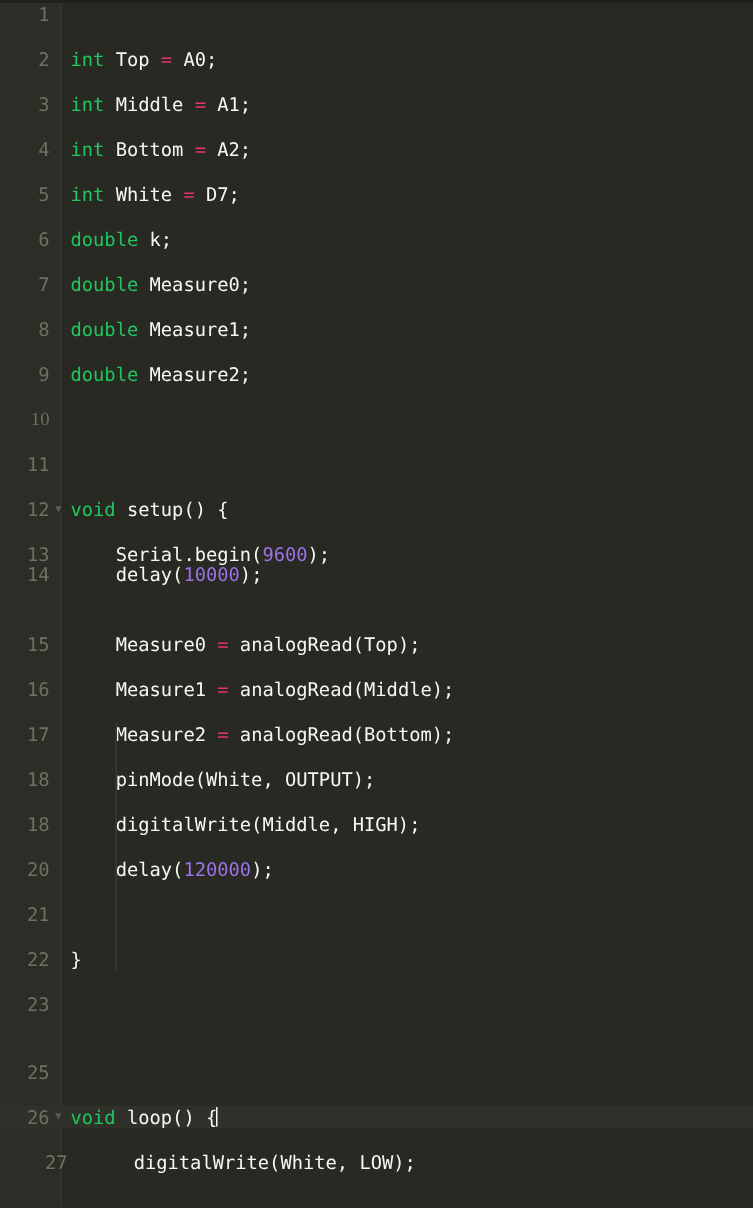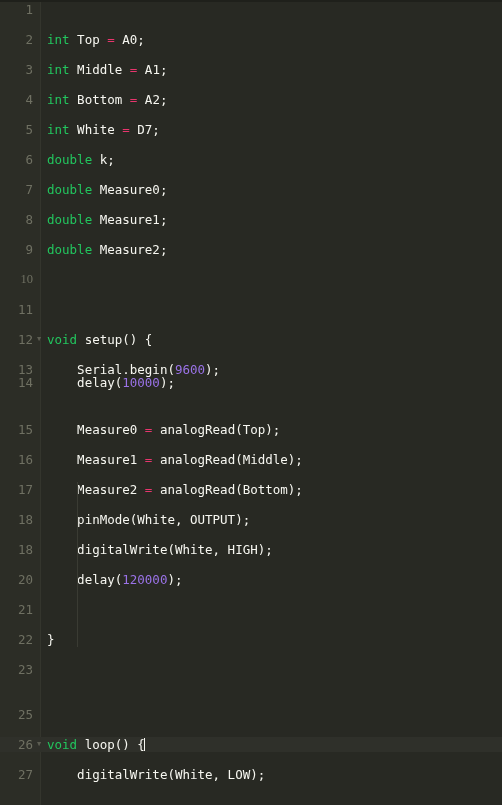--- a/index.html
+++ b/index.html
@@ -116,23 +116,23 @@
       <div class="line" style="top: 120px;"><span class="ln">9</span><span class="txt"><span class="kw">double</span><span class="pl"> Measure2;</span></span></div>
       <div class="line" style="top: 135px; font-family: Liberation Serif, serif;"><span class="ln">10</span><span class="txt"></span></div>
       <div class="line" style="top: 150px;"><span class="ln">11</span><span class="txt"></span></div>
       <div class="line" style="top: 165px;"><span class="ln">12</span><span class="fold">▼</span><span class="txt"><span class="kw">void</span><span class="pl"> setup() {</span></span></div>
       <div class="line" style="top: 180px;"><span class="ln">13</span><span class="txt"><span class="pl">    Serial.begin(</span><span class="num">9600</span><span class="pl">);</span></span></div>
       <div class="line" style="top: 178px;"><span class="ln">14</span><span class="txt"><span class="pl">    delay(</span><span class="num">10000</span><span class="pl">);</span></span></div>
       <div class="line" style="top: 210px;"><span class="ln">15</span><span class="txt"><span class="pl">    Measure0 </span><span class="op">=</span><span class="pl"> analogRead(Top);</span></span></div>
       <div class="line" style="top: 225px;"><span class="ln">16</span><span class="txt"><span class="pl">    Measure1 </span><span class="op">=</span><span class="pl"> analogRead(Middle);</span></span></div>
       <div class="line" style="top: 240px; text-decoration: underline;"><span class="ln">17</span><span class="txt"><span class="pl">    Measure2 </span><span class="op">=</span><span class="pl"> analogRead(Bottom);</span></span></div>
       <div class="line" style="top: 255px;"><span class="ln">18</span><span class="txt"><span class="pl">    pinMode(White, OUTPUT);</span></span></div>
-      <div class="line" style="top: 270px;"><span class="ln">18</span><span class="txt"><span class="pl">    digitalWrite(White, HIGH);</span></span></div>
+      <div class="line" style="top: 270px;"><span class="ln">18</span><span class="txt"><span class="pl">    digitalWrite(Middle, HIGH);</span></span></div>
       <div class="line" style="top: 285px;"><span class="ln">20</span><span class="txt"><span class="pl">    delay(</span><span class="num">120000</span><span class="pl">);</span></span></div>
       <div class="line" style="top: 300px;"><span class="ln">21</span><span class="txt"></span></div>
       <div class="line" style="top: 315px;"><span class="ln">22</span><span class="txt"><span class="pl">}</span></span></div>
       <div class="line" style="top: 330px;"><span class="ln">23</span><span class="txt"></span></div>
       <div class="line" style="top: 360px;"><span class="ln">25</span><span class="txt"></span></div>
       <div class="line active" style="top: 375px;"><span class="ln">26</span><span class="fold">▼</span><span class="txt"><span class="kw">void</span><span class="pl"> loop() {</span><span class="cursor"></span></span></div>
-      <div class="line" style="top: 390px;"><span class="ln">27</span><span class="txt"><span class="pl">    digitalWrite(White, LOW);</span></span></div>
+      <div class="line" style="top: 390px; margin-left: 12px;"><span class="ln">27</span><span class="txt"><span class="pl">    digitalWrite(White, LOW);</span></span></div>
     </div>
 <div class="guide" style="left: 77px; top: 480px; height: 165px;"></div>
   </div>
 
 </body></html>

